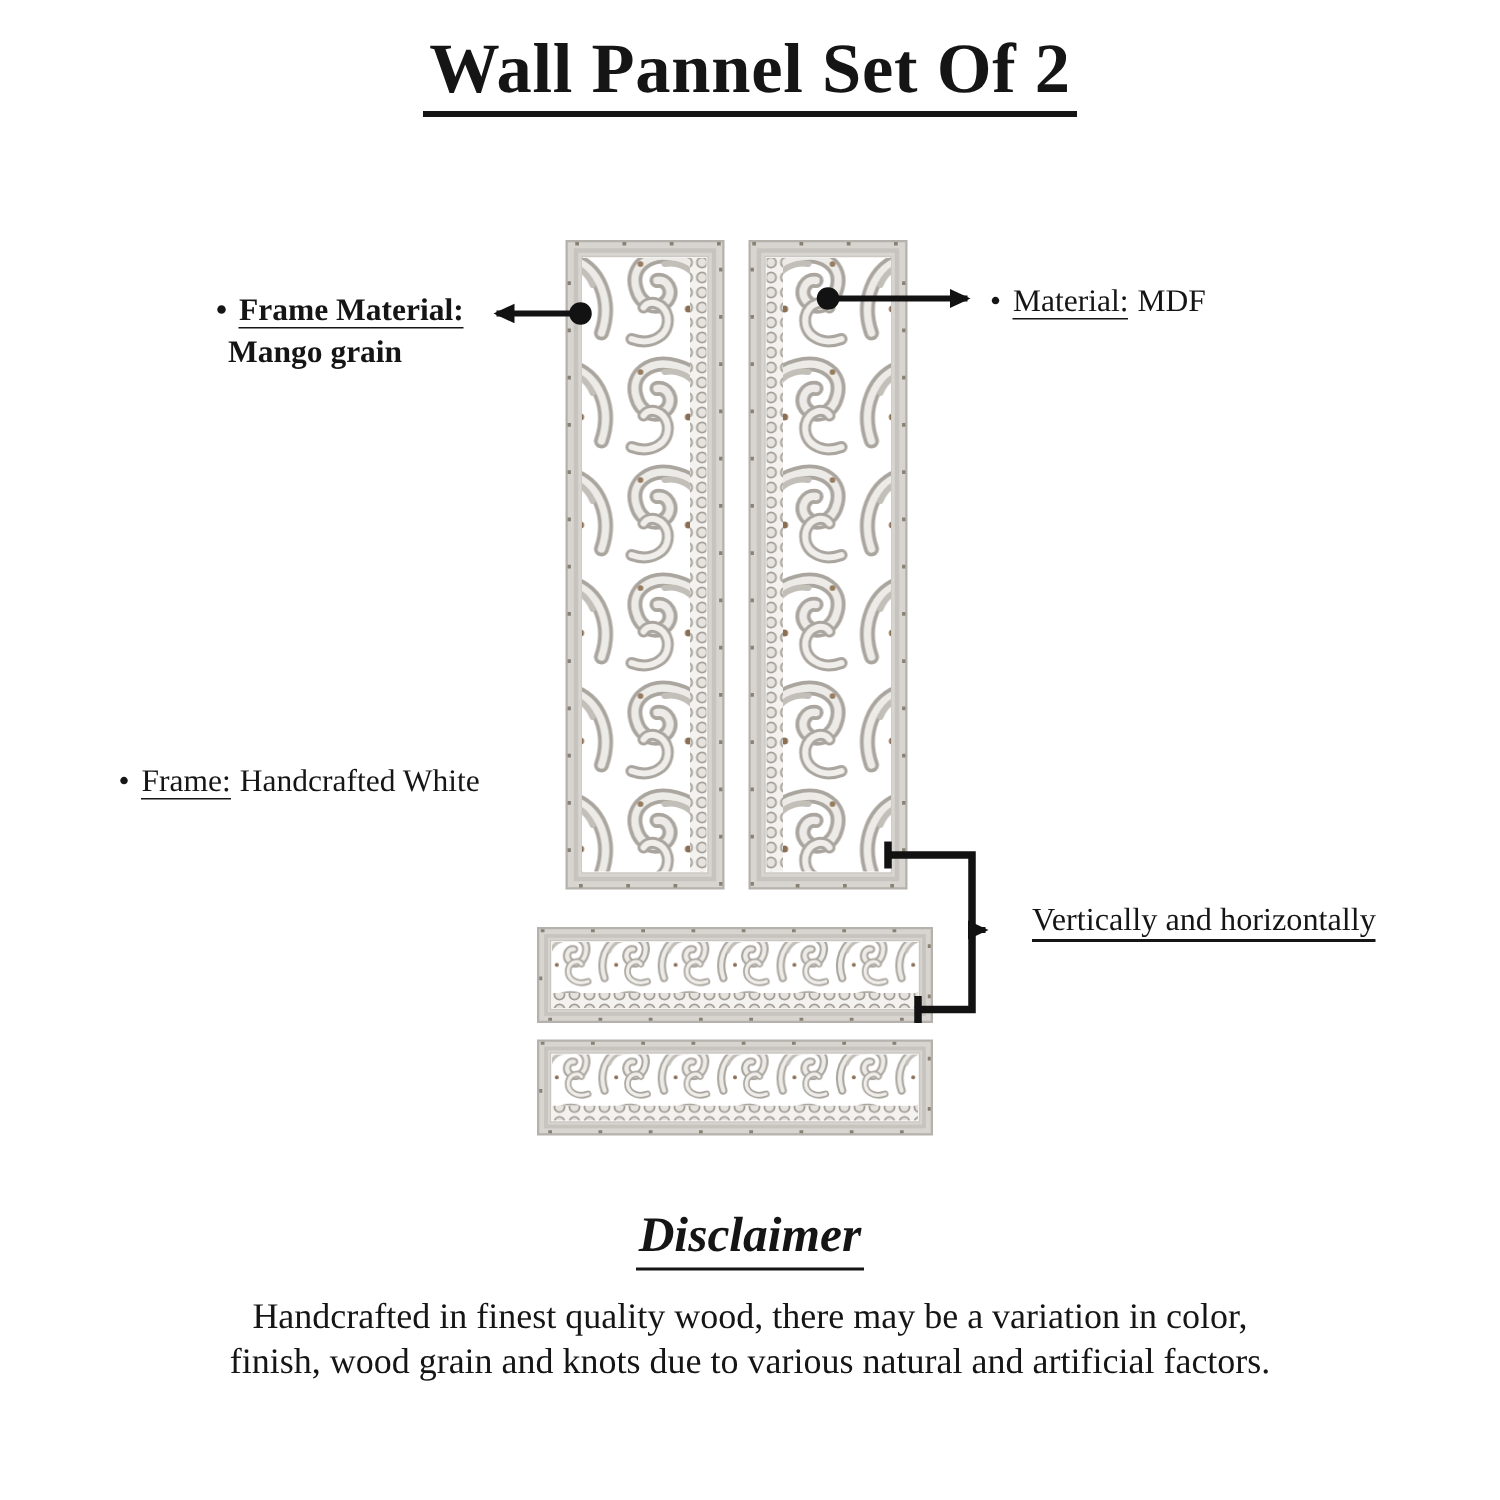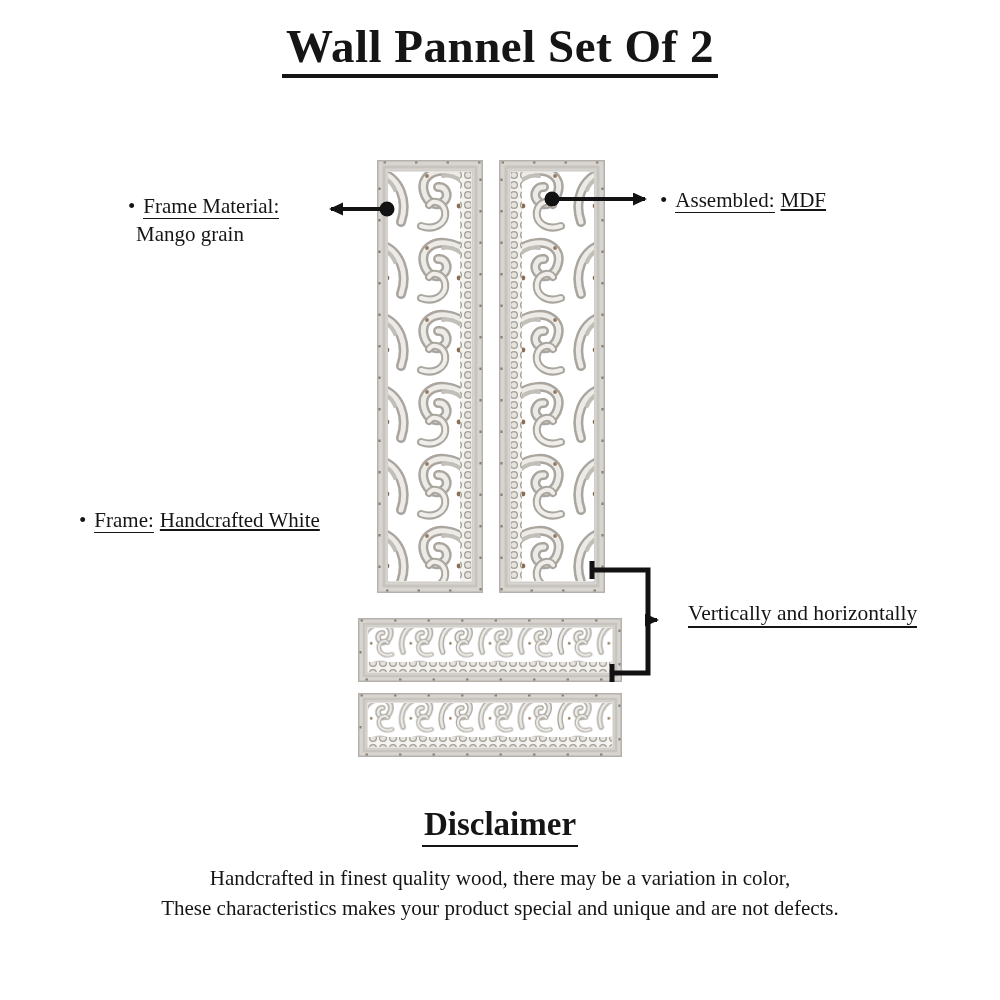--- a/index.html
+++ b/index.html
@@ -14,37 +14,37 @@
   .title-wrap{position:absolute;top:22px;left:0;right:0;text-align:center;}
   .title{
     display:inline-block;
     font-size:47px;font-weight:bold;letter-spacing:0.5px;
     border-bottom:4px solid #151515;padding:0 4px 3px 4px;line-height:1.05;
   }
   .art{position:absolute;left:0;top:0;width:1000px;height:1000px;}
   .callout{position:absolute;font-size:21px;line-height:28px;white-space:nowrap;}
   .bullet{margin-right:8px;}
   .u{border-bottom:1.7px solid #151515;}
-  .val{margin-left:6px;text-decoration:underline;}
+  .val{margin-left:6px;}
   .c-line2-frame{padding-left:8px;}
   .c-line1-arrives{padding-left:10px;}
   .c-line2-arrives{padding-left:3px;}
   .orientation{
     position:absolute;left:688px;top:600px;
     font-size:21.5px;line-height:27px;white-space:nowrap;
   }
   .orientation .u2{border-bottom:2.2px solid #151515;padding-bottom:1px;}
-  .disclaimer-head-wrap{position:absolute;top:806px;left:0;right:0;text-align:center;}
+  .disclaimer-head-wrap{position:absolute;top:806px;left:0;right:0;text-align:center;font-style:italic;}
   .disclaimer-head{
     display:inline-block;font-size:33px;font-weight:bold;line-height:1.15;
     border-bottom:2.5px solid #151515;padding:0 2px 1px 2px;
   }
   .disclaimer-body{
     position:absolute;top:863px;left:0;right:0;
-    text-align:center;font-size:21px;line-height:30px;
+    text-align:center;font-size:24px;line-height:30px;
   }
 </style>
 </head>
 <body>
 
 <div class="canvas">
 
   <div class="title-wrap">
     <span class="title">Wall Pannel Set Of 2</span>
   </div>
@@ -116,41 +116,41 @@
       <line x1="387" y1="209" x2="331" y2="209" stroke-width="4" marker-end="url(#ah)"></line>
       <circle cx="552" cy="199" r="7.5" fill="#121212" stroke="none"></circle>
       <line x1="552" y1="199" x2="645" y2="199" stroke-width="4" marker-end="url(#ah)"></line>
       <polyline points="592,570 648,570 648,673 612,673" stroke-width="5"></polyline>
       <line x1="592" y1="561" x2="592" y2="579" stroke-width="5"></line>
       <line x1="612" y1="664" x2="612" y2="682" stroke-width="5"></line>
       <line x1="648" y1="620" x2="657" y2="620" stroke-width="4" marker-end="url(#ah)"></line>
     </g>
   </svg>
 
-  <div class="callout" style="left:128px;top:192px;">
+  <div class="callout" style="left:144px;top:192px;font-weight:bold;">
     <div>
       <span class="bullet">•</span><span class="u">Frame Material:</span>
     </div>
     <div class="c-line2-frame">Mango grain</div>
   </div>
 
   <div class="callout" style="left:660px;top:186px;">
-    <span class="bullet">•</span><span class="u">Assembled:</span><span class="val">MDF</span>
+    <span class="bullet">•</span><span class="u">Material:</span><span class="val">MDF</span>
   </div>
 
   <div class="callout" style="left:79px;top:506px;">
     <span class="bullet">•</span><span class="u">Frame:</span><span class="val">Handcrafted White</span>
   </div>
 
 
   <div class="orientation">
     <span class="u2">Vertically and horizontally</span>
   </div>
 
   <div class="disclaimer-head-wrap">
     <span class="disclaimer-head">Disclaimer</span>
   </div>
   <div class="disclaimer-body">
     <div>Handcrafted in finest quality wood, there may be a variation in color,</div>
-    <div>These characteristics makes your product special and unique and are not defects.</div>
+    <div>finish, wood grain and knots due to various natural and artificial factors.</div>
   </div>
 
 </div>
 
 </body></html>

